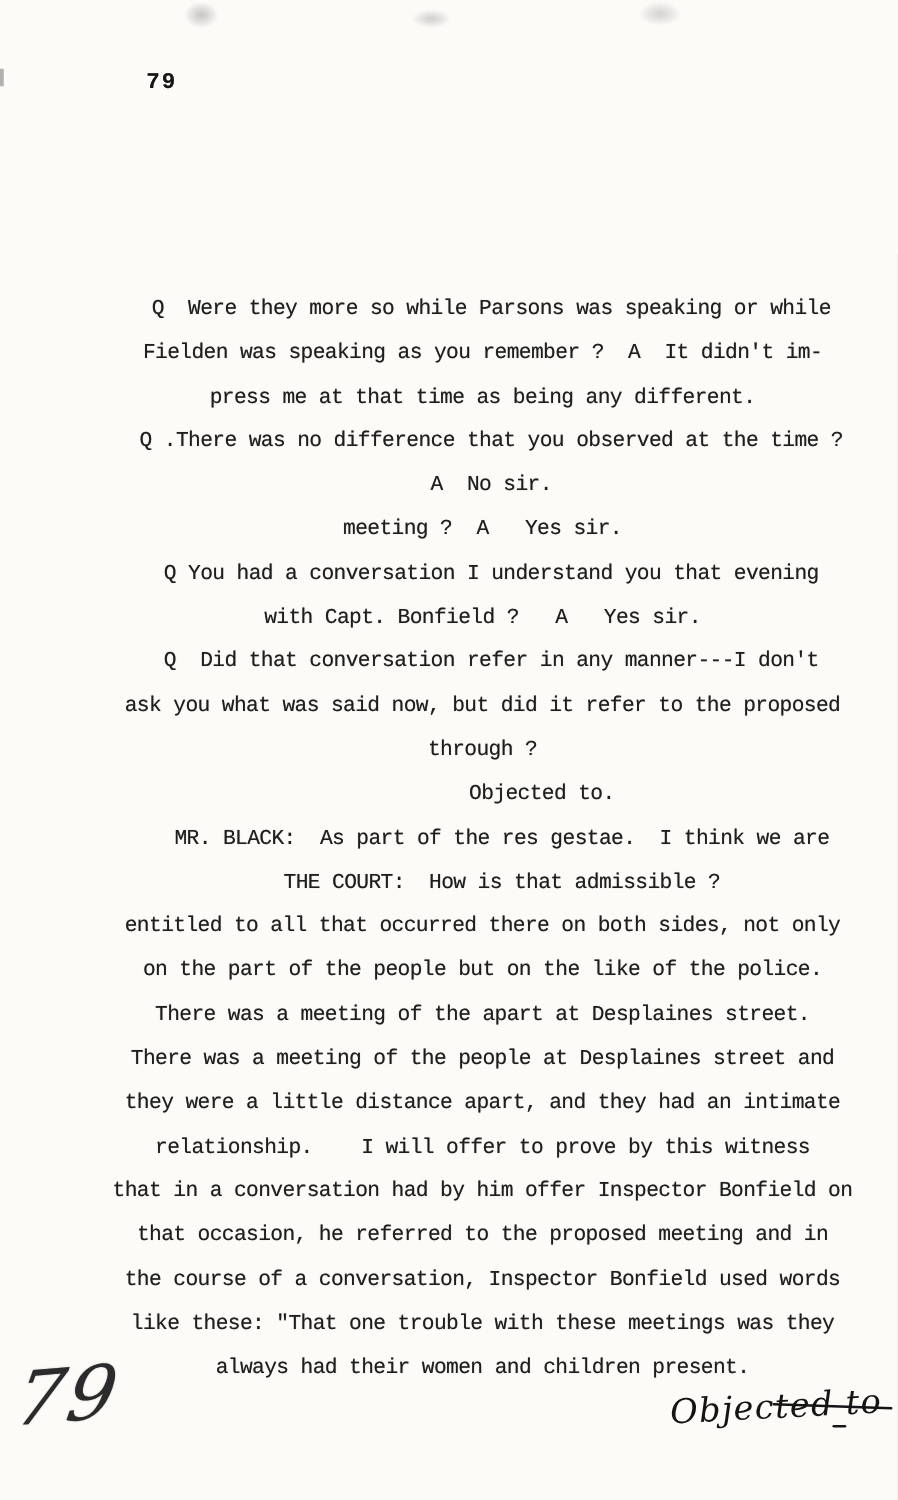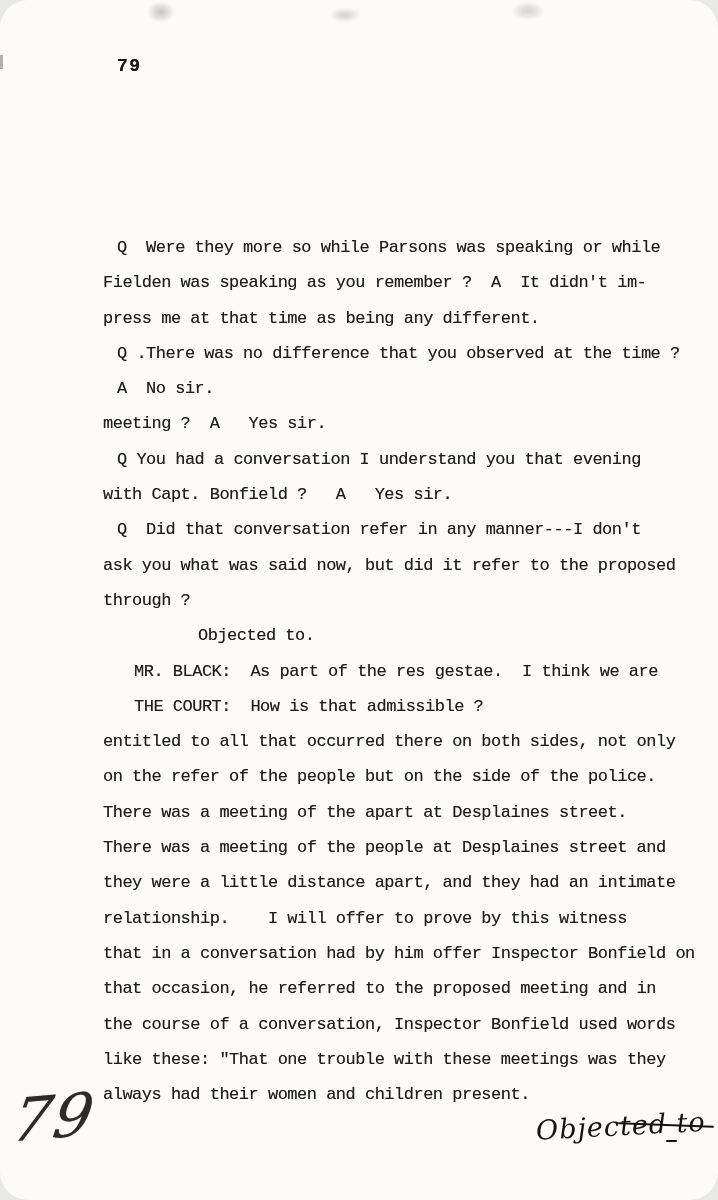--- a/index.html
+++ b/index.html
@@ -9,41 +9,41 @@
   }
   .page {
     position: relative;
     width: 718px;
     height: 1200px;
     margin: 0;
     background: #fcfbf8;
     overflow: hidden;
     font-family: "Liberation Mono", "DejaVu Sans Mono", monospace;
     color: #1c1c1c;
-    border-radius: 28px;
   }
 
   
   .typed-pagenum {
     position: absolute;
     left: 117px;
     top: 56px;
     font-size: 18px;
     letter-spacing: 1.5px;
     font-weight: bold;
     color: #171717;
     text-shadow: 0 0 0.5px rgba(0,0,0,0.6);
   }
 
   
   .transcript {
     position: absolute;
-    left: 103px;
+    left: 86px;
     top: 230px;
     width: 600px;
+    text-align: center;
   }
   .transcript .line {
     height: 35.3px;
     line-height: 35.3px;
     font-size: 17px;
     letter-spacing: -0.5px;
     white-space: pre;
     color: #1e1e1e;
     text-shadow: 0 0 0.6px rgba(20,20,20,0.55);
   }
@@ -147,21 +147,21 @@
       <div class="line body">meeting ?  A   Yes sir.</div>
       <div class="line q">Q You had a conversation I understand you that evening</div>
       <div class="line body">with Capt. Bonfield ?   A   Yes sir.</div>
       <div class="line q">Q  Did that conversation refer in any manner---I don't</div>
       <div class="line body">ask you what was said now, but did it refer to the proposed</div>
       <div class="line body">through ?</div>
       <div class="line objected">Objected to.</div>
       <div class="line speaker">MR. BLACK:  As part of the res gestae.  I think we are</div>
       <div class="line speaker">THE COURT:  How is that admissible ?</div>
       <div class="line body">entitled to all that occurred there on both sides, not only</div>
-      <div class="line body">on the refer of the people but on the side of the police.</div>
+      <div class="line body">on the part of the people but on the like of the police.</div>
       <div class="line body">There was a meeting of the apart at Desplaines street.</div>
       <div class="line body">There was a meeting of the people at Desplaines street and</div>
       <div class="line body">they were a little distance apart, and they had an intimate</div>
       <div class="line body">relationship.    I will offer to prove by this witness</div>
       <div class="line body">that in a conversation had by him offer Inspector Bonfield on</div>
       <div class="line body">that occasion, he referred to the proposed meeting and in</div>
       <div class="line body">the course of a conversation, Inspector Bonfield used words</div>
       <div class="line body">like these: "That one trouble with these meetings was they</div>
       <div class="line body">always had their women and children present.</div>
     </div>

